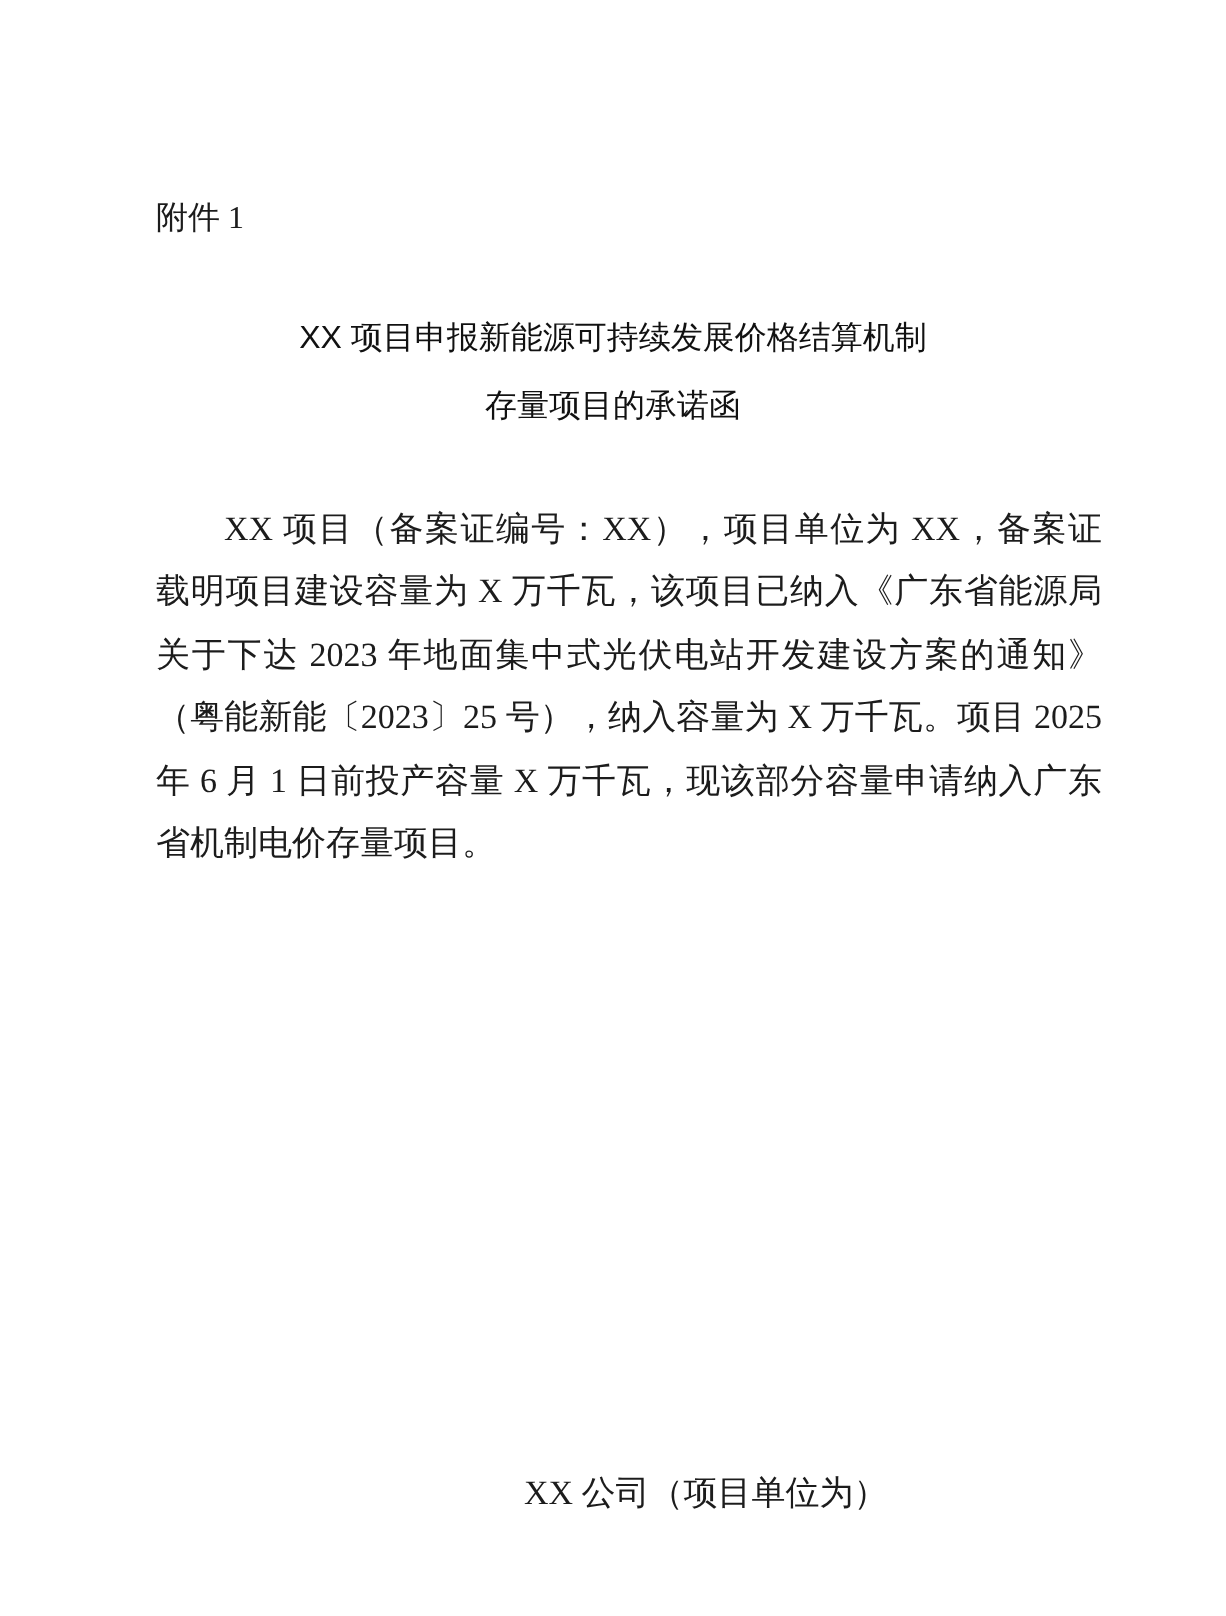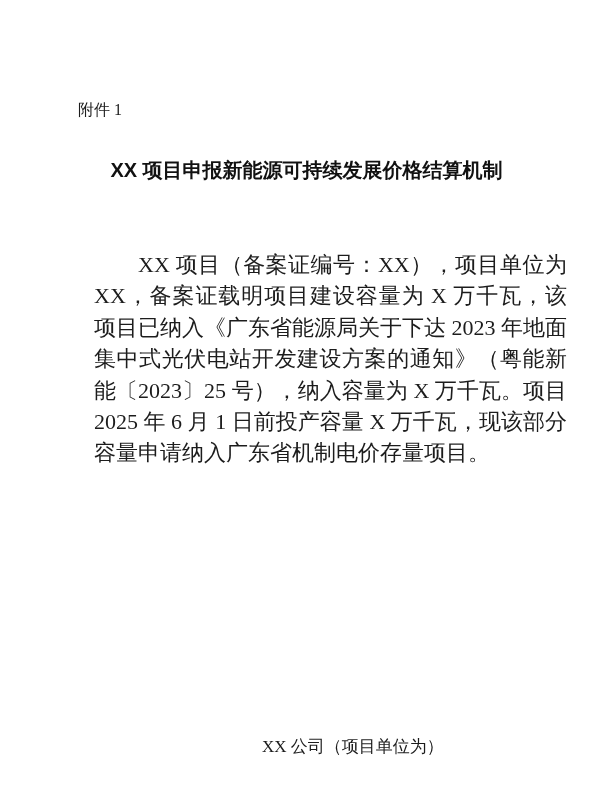--- a/index.html
+++ b/index.html
@@ -24,34 +24,34 @@
     line-height: 20px;
   }
   .doc-title {
     position: absolute;
     left: 60px;
     width: 493px;
     top: 153px;
     margin: 0;
     text-align: center;
     font-family: "Liberation Sans", sans-serif;
-    font-weight: 700;
-    font-size: 20px;
+    font-weight: 400;
+    font-size: 16px;
     line-height: 34px;
     color: #111111;
   }
   .doc-title .tline {
     display: block;
   }
   .doc-body {
     position: absolute;
-    left: 94px;
+    left: 78px;
     top: 249px;
     width: 473px;
-    font-size: 22px;
+    font-size: 17px;
     line-height: 31.4px;
     text-align: justify;
     text-justify: inter-ideograph;
   }
   .doc-body p {
     margin: 0;
     text-indent: 2em;
   }
   .signature-block {
     position: absolute;
@@ -64,20 +64,21 @@
 </style>
 </head>
 <body>
 
 <div class="page">
 
   <div class="attachment-label">附件 1</div>
 
   <h1 class="doc-title">
     <span class="tline">XX 项目申报新能源可持续发展价格结算机制</span>
+    <span class="tline">存量项目的承诺函</span>
   </h1>
 
   <div class="doc-body">
     <p>XX 项目（备案证编号：XX），项目单位为 XX，备案证载明项目建设容量为 X 万千瓦，该项目已纳入《广东省能源局关于下达 2023 年地面集中式光伏电站开发建设方案的通知》（粤能新能〔2023〕25 号），纳入容量为 X 万千瓦。项目 2025 年 6 月 1 日前投产容量 X 万千瓦，现该部分容量申请纳入广东省机制电价存量项目。</p>
   </div>
 
   <div class="signature-block">
     <div>XX 公司（项目单位为）</div>
     
   </div>

